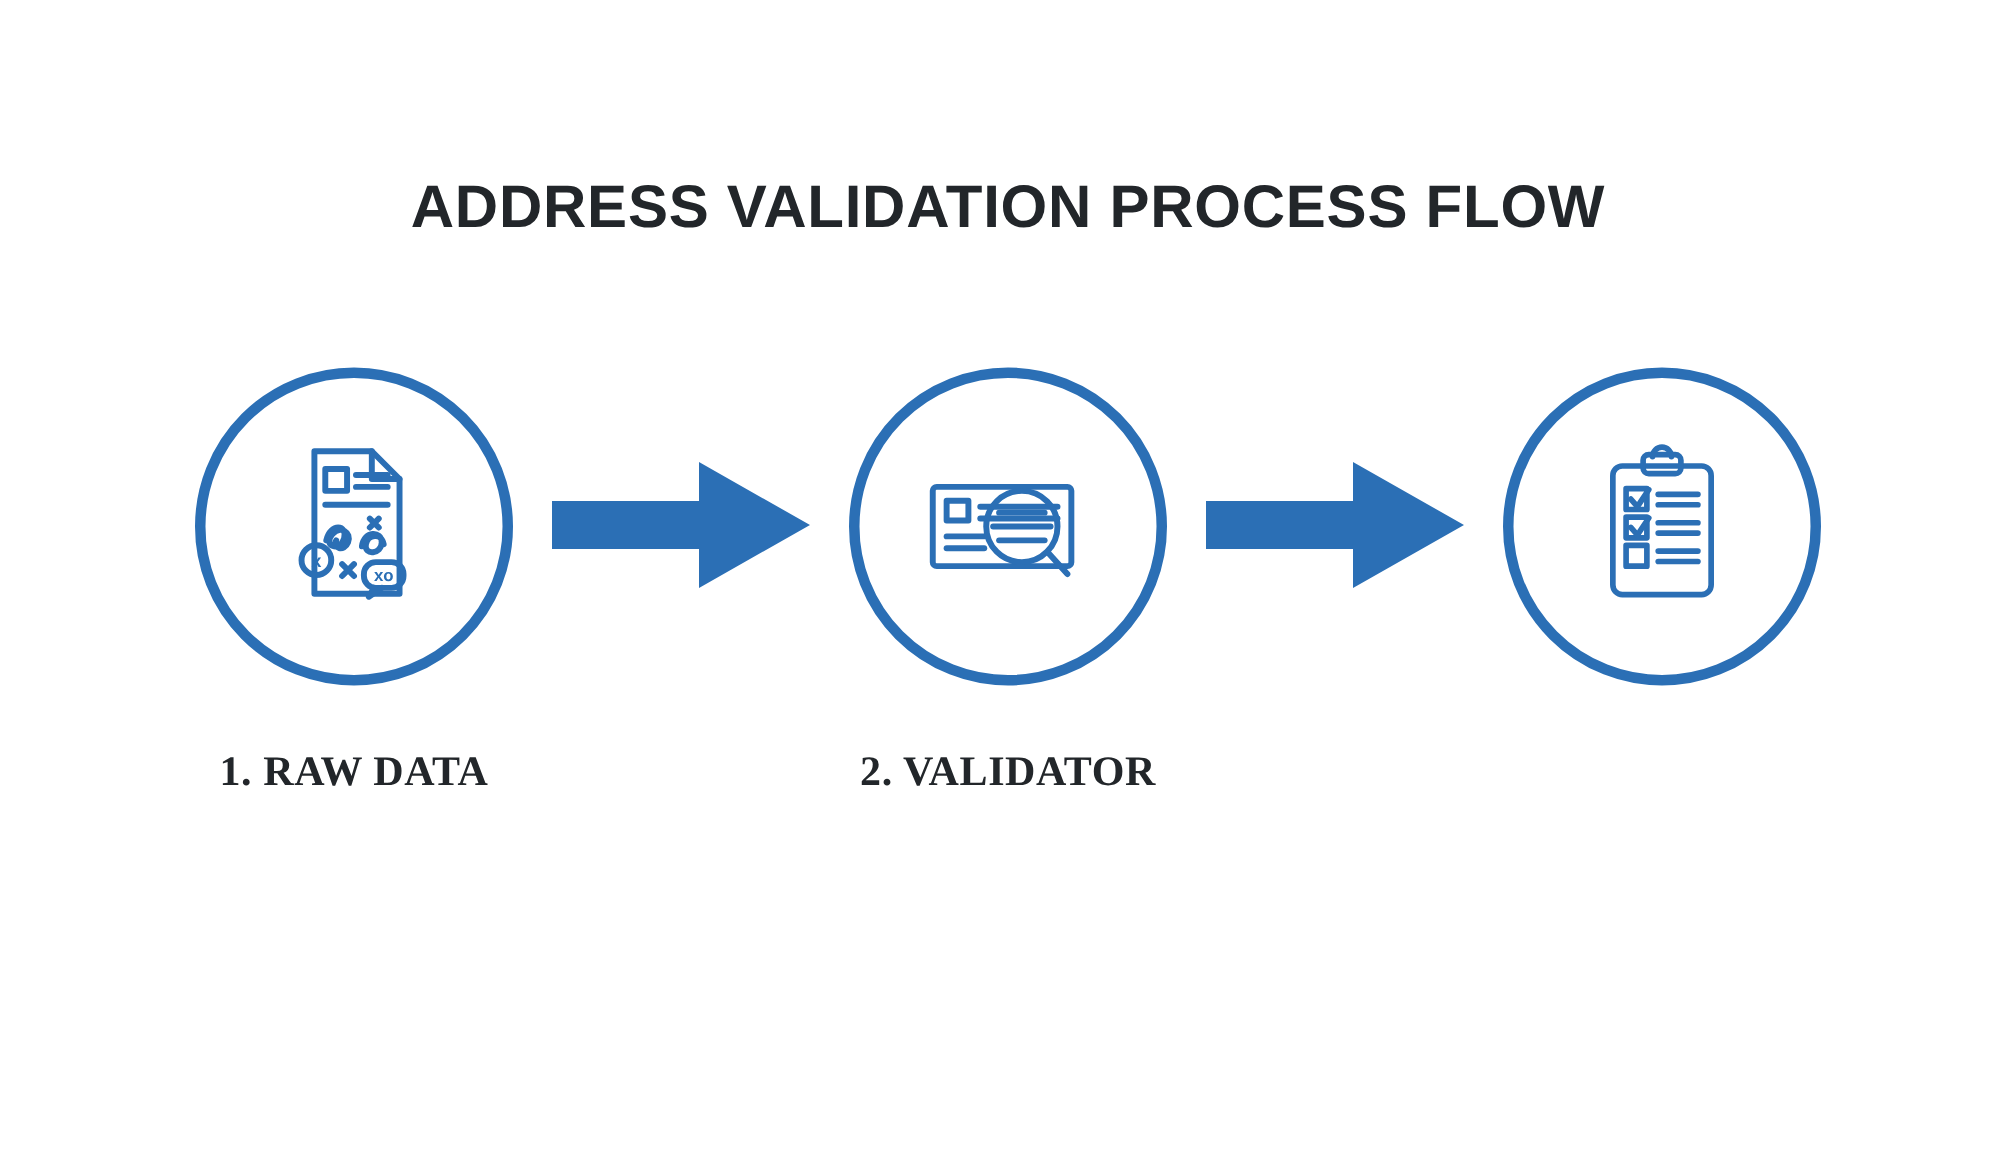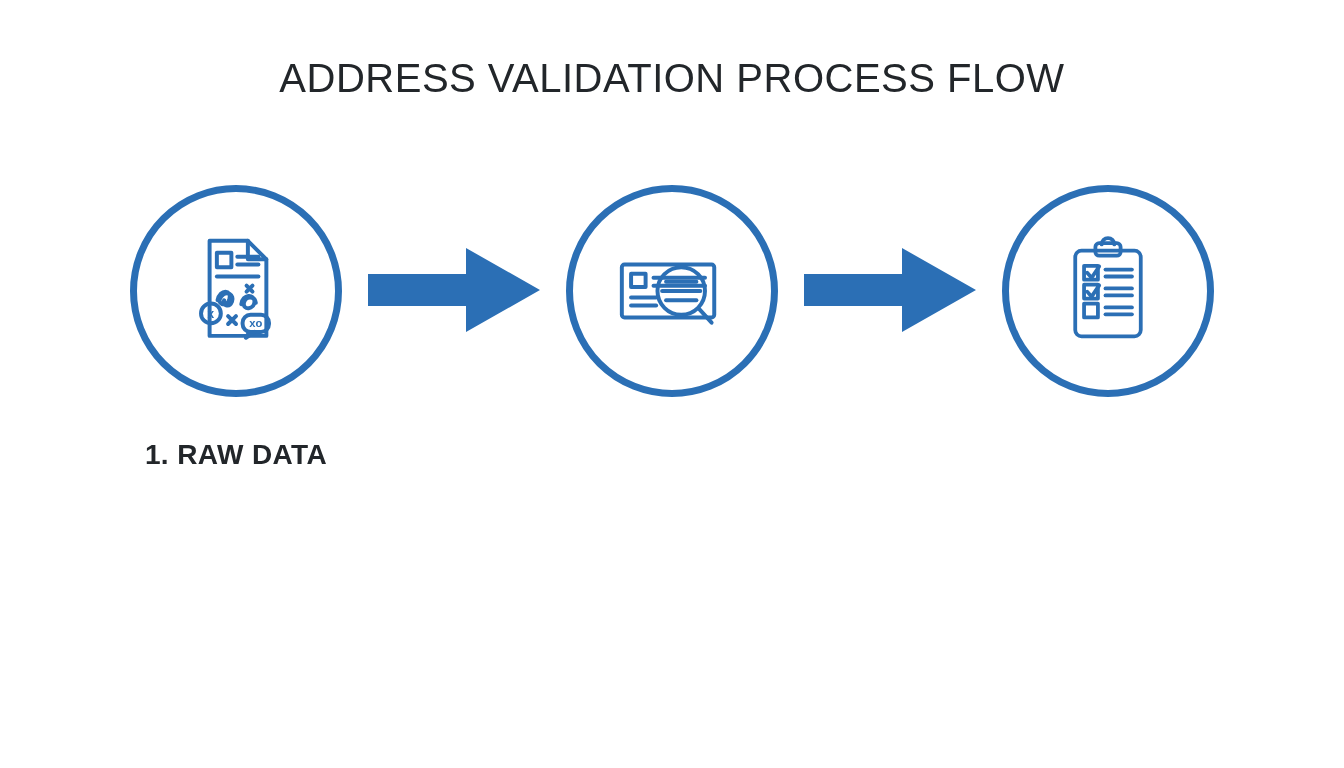--- a/index.html
+++ b/index.html
@@ -10,24 +10,24 @@
     width: 1344px;
     height: 768px;
     overflow: hidden;
     font-family: "Liberation Sans", sans-serif;
     --accent: #2b6fb5;
     --text: #22262a;
   }
   .page { width: 1344px; height: 768px; position: relative; }
   .title {
     margin: 0;
-    padding-top: 56px;
+    padding-top: 116px;
     text-align: center;
     font-size: 40px;
-    font-weight: 400;
+    font-weight: 700;
     letter-spacing: 0.5px;
     color: var(--text);
   }
   .flow-row {
     margin-top: 84px;
     display: flex;
     justify-content: center;
     align-items: flex-start;
   }
   .step {
@@ -46,20 +46,21 @@
     justify-content: center;
   }
   .circle svg { color: var(--accent); }
   .step-label {
     margin-top: 42px;
     font-size: 28px;
     font-weight: 700;
     letter-spacing: 0.4px;
     color: var(--text);
     white-space: nowrap;
+    font-family: Liberation Serif, serif;
   }
   .arrow {
     margin: 53px 26px 0 26px;
     color: var(--accent);
     flex: 0 0 auto;
   }
   .icon-stroke {
     fill: none;
     stroke: currentColor;
     stroke-width: 3;
@@ -127,20 +128,21 @@
           <path class="icon-stroke" d="M19 61 H38" stroke-width="2.6"></path>
 
           <circle class="icon-stroke" cx="57" cy="50" r="18" stroke-width="4.5" fill="#ffffff"></circle>
           <path class="icon-stroke" stroke-width="2.5" d="M45.5 43 H68.5"></path>
           <path class="icon-stroke" stroke-width="2.5" d="M42.5 50 H71.5"></path>
           <path class="icon-stroke" stroke-width="2.5" d="M45.5 57 H68.5"></path>
 
           <path class="icon-stroke" stroke-width="6" d="M70.5 63.5 L80 74"></path>
         </svg>
       </div>
+      <div class="step-label">2. VALIDATOR</div>
     </div>
 
     <svg class="arrow" width="172" height="104" viewBox="0 0 172 104">
       <polygon points="0,36 98,36 98,10 172,52 98,94 98,68 0,68" fill="currentColor" style="color:#2b6fb5"></polygon>
     </svg>
 
     <div class="step">
       <div class="circle">
         <svg width="126" height="132" viewBox="0 0 100 100">
 

